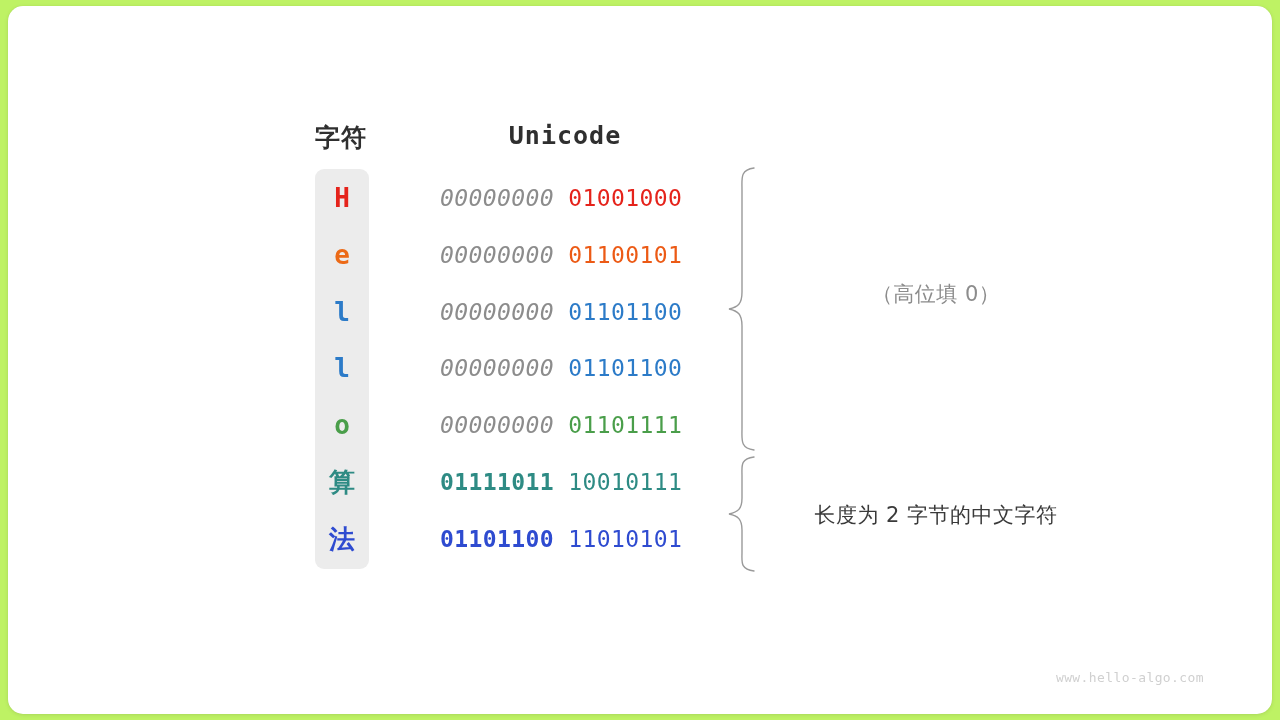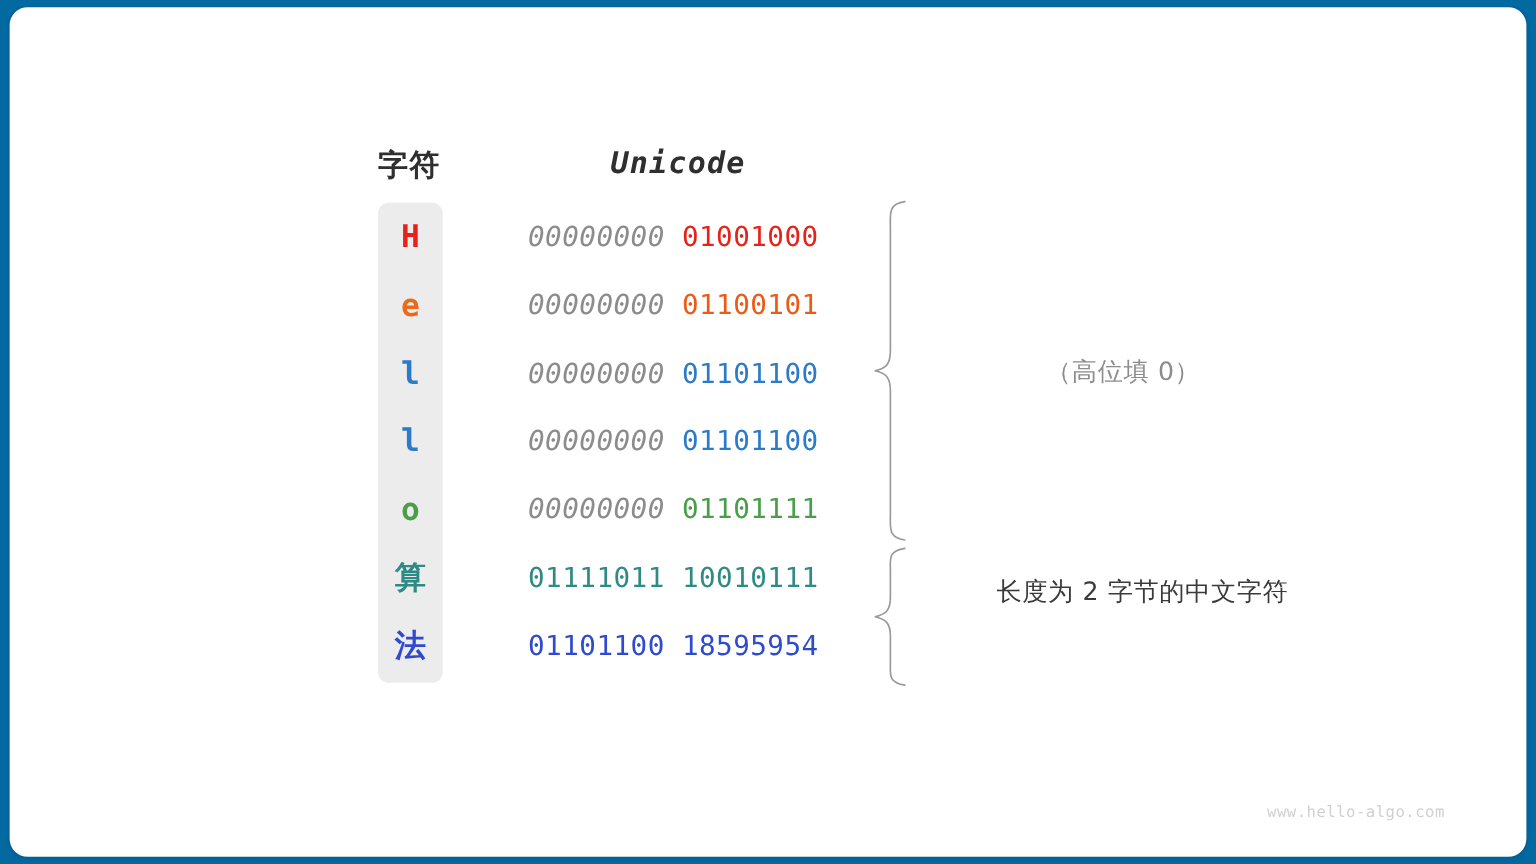--- a/index.html
+++ b/index.html
@@ -6,21 +6,21 @@
   html, body {
     margin: 0; padding: 0;
     width: 1280px; height: 720px;
     background: #ffffff;
     font-family: "Liberation Sans", "DejaVu Sans", sans-serif;
     overflow: hidden;
   }
   #stage {
     position: relative;
     width: 1280px; height: 720px;
-    background: #0369a1;
+    background: #bef264;
   }
   #card {
     position: absolute;
     left: 8px; top: 6px;
     width: 1264px; height: 708px;
     background: #ffffff;
     border-radius: 15px;
     box-shadow: 0 1px 4px rgba(0,0,0,0.10), 0 0 1px rgba(0,0,0,0.08);
   }
 
@@ -35,21 +35,20 @@
   #hdr-char {
     left: 333px; top: 115px;
     font-size: 25px;
     letter-spacing: 1px;
   }
   #hdr-unicode {
     left: 557px; top: 115px;
     font-size: 25px;
     font-family: "DejaVu Sans Mono", "Liberation Mono", monospace;
     letter-spacing: 1px;
-    font-style: italic;
   }
 
   
   #char-strip {
     position: absolute;
     left: 307px; top: 163px;
     width: 54px; height: 400px;
     background: #ececec;
     border-radius: 9px;
   }
@@ -79,21 +78,21 @@
     left: 432px;
     height: 30px;
     line-height: 30px;
     font-size: 23px;
     font-family: "DejaVu Sans Mono", "Liberation Mono", monospace;
     white-space: pre;
     letter-spacing: 0.4px;
   }
   .byte-hi-zero { color: #8c8c8c; font-weight: normal; font-style: italic; }
   .byte-lo { font-weight: normal; }
-  .byte-hi-col { font-weight: normal; }
+  .byte-hi-col { font-weight: bold; }
   .bspace { color: transparent; }
 
   
   .brace { position: absolute; }
 
   
   .anno {
     position: absolute;
     text-align: center;
     white-space: nowrap;
@@ -101,21 +100,21 @@
     font-family: "DejaVu Sans", "Liberation Sans", sans-serif;
   }
   .anno .l1 {
     display: block;
     font-size: 21px;
     color: #3a3a3a;
     letter-spacing: 0.5px;
   }
   .anno .l2 {
     display: block;
-    margin-top: 20px;
+    margin-top: 4px;
     font-size: 21px;
     color: #8c8c8c;
     letter-spacing: 0.5px;
   }
 
   
   #watermark {
     position: absolute;
     right: 68px; bottom: 29px;
     font-size: 13px;
@@ -143,37 +142,37 @@
         <div class="row-bits" style="top: 234px;"><span class="byte-hi-zero">00000000</span><span class="bspace">0</span><span class="byte-lo" style="color: rgb(236, 90, 21);">01100101</span></div>
         <div class="row-char latin" style="top: 291px; color: rgb(44, 123, 200);">l</div>
         <div class="row-bits" style="top: 291px;"><span class="byte-hi-zero">00000000</span><span class="bspace">0</span><span class="byte-lo" style="color: rgb(44, 123, 200);">01101100</span></div>
         <div class="row-char latin" style="top: 347px; color: rgb(44, 123, 200);">l</div>
         <div class="row-bits" style="top: 347px;"><span class="byte-hi-zero">00000000</span><span class="bspace">0</span><span class="byte-lo" style="color: rgb(44, 123, 200);">01101100</span></div>
         <div class="row-char latin" style="top: 404px; color: rgb(74, 158, 74);">o</div>
         <div class="row-bits" style="top: 404px;"><span class="byte-hi-zero">00000000</span><span class="bspace">0</span><span class="byte-lo" style="color: rgb(74, 158, 74);">01101111</span></div>
         <div class="row-char cjk" style="top: 461px; color: rgb(46, 139, 132);">算</div>
         <div class="row-bits" style="top: 461px;"><span class="byte-hi-col" style="color: rgb(46, 139, 132);">01111011</span><span class="bspace">0</span><span class="byte-lo" style="color: rgb(46, 139, 132); margin-top: 12px;">10010111</span></div>
         <div class="row-char cjk" style="top: 518px; color: rgb(46, 75, 208);">法</div>
-        <div class="row-bits" style="top: 518px;"><span class="byte-hi-col" style="color: rgb(46, 75, 208);">01101100</span><span class="bspace">0</span><span class="byte-lo" style="color: rgb(46, 75, 208);">18595954</span></div>
+        <div class="row-bits" style="top: 518px;"><span class="byte-hi-col" style="color: rgb(46, 75, 208);">01101100</span><span class="bspace">0</span><span class="byte-lo" style="color: rgb(46, 75, 208);">11010101</span></div>
       </div>
 
     <svg class="brace" id="brace-1" style="left:714px; top:158px;" width="46" height="290" viewBox="0 0 46 290">
       <path d="M 32 4 C 18 6, 20 14, 20 26 L 20 128 C 20 140, 16 143, 7 145
                C 16 147, 20 150, 20 162 L 20 264 C 20 276, 18 284, 32 286" fill="none" stroke="#9a9a9a" stroke-width="1.4" stroke-linecap="round"></path>
     </svg>
 
     <svg class="brace" id="brace-2" style="left:714px; top:447px;" width="46" height="122" viewBox="0 0 46 122">
       <path d="M 32 4 C 18 6, 20 13, 20 23 L 20 45 C 20 56, 16 59, 7 61
                C 16 63, 20 66, 20 77 L 20 99 C 20 109, 18 116, 32 118" fill="none" stroke="#9a9a9a" stroke-width="1.4" stroke-linecap="round"></path>
     </svg>
 
     <div class="anno" id="anno-1" style="left:928px; top:270px;">
       <span class="l2">（高位填 0）</span>
     </div>
 
-    <div class="anno" id="anno-2" style="left:928px; top:473px;margin-left:16px;">
+    <div class="anno" id="anno-2" style="left:928px; top:495px;">
       <span class="l1">长度为 2 字节的中文字符</span>
     </div>
 
     <div id="watermark">www.hello-algo.com</div>
 
   </div>
 </div>
 
 </body></html>

